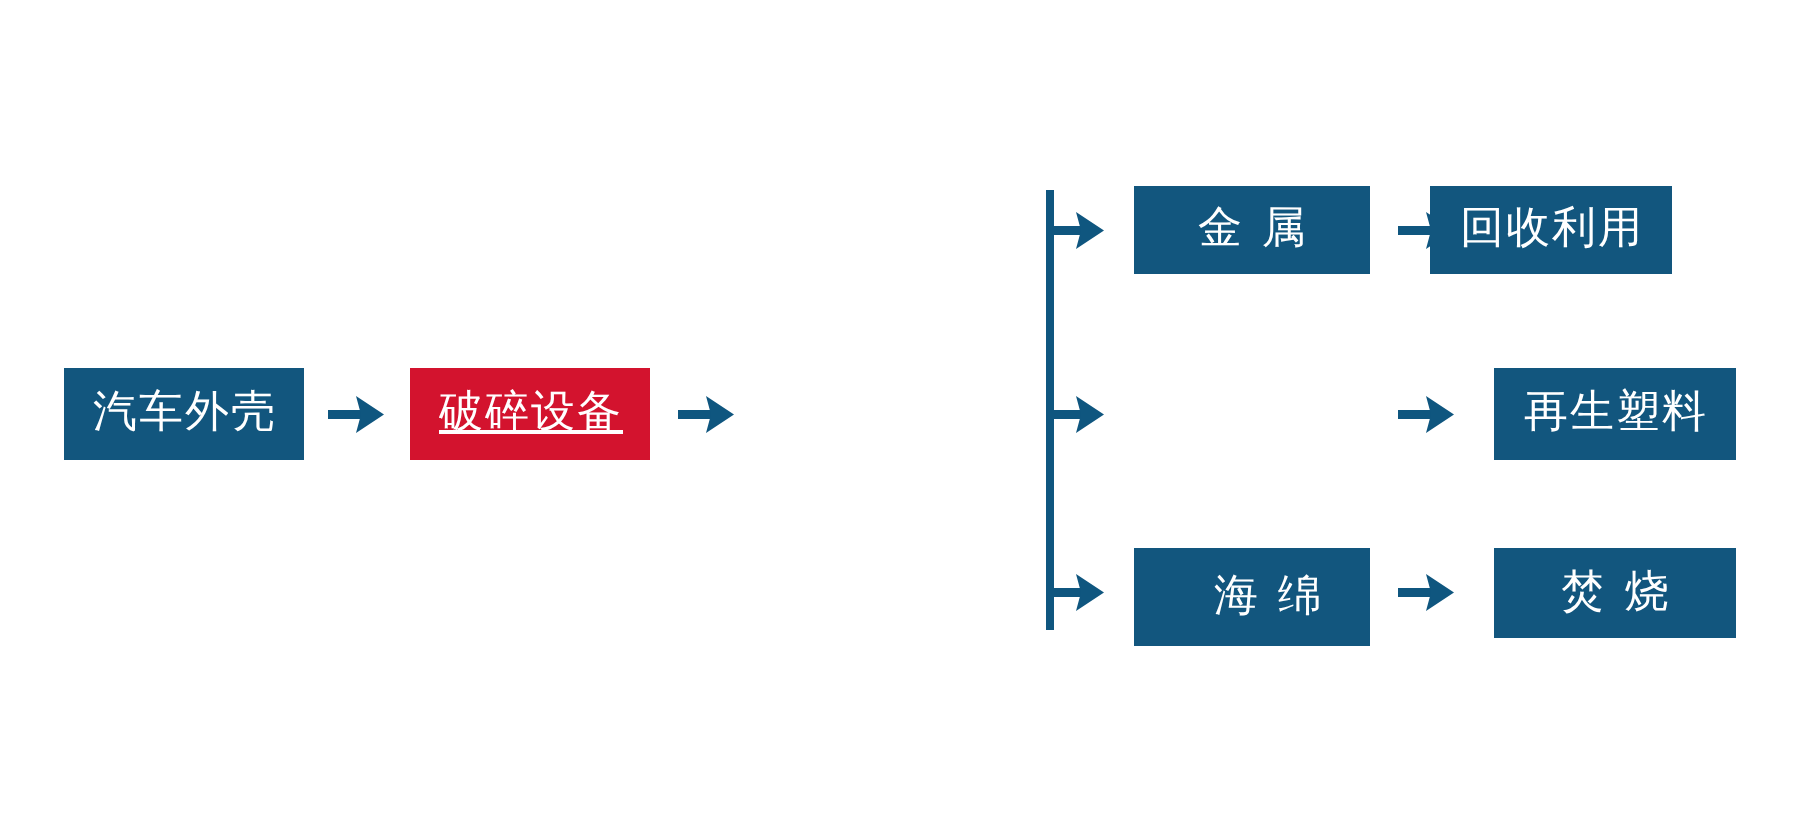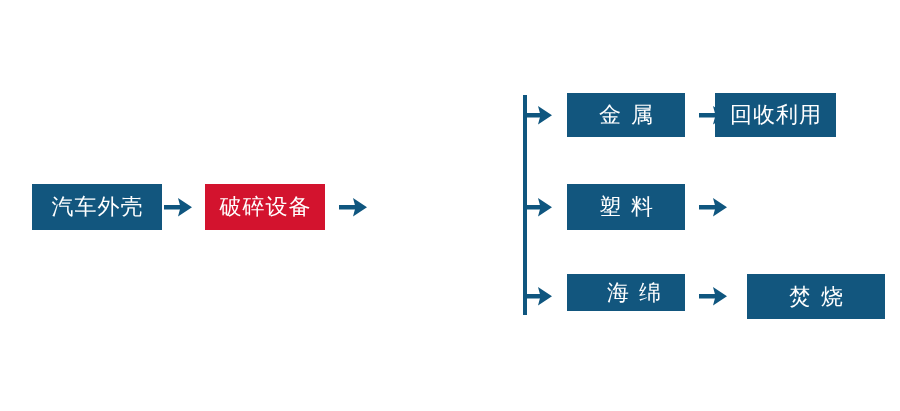--- a/index.html
+++ b/index.html
@@ -22,21 +22,21 @@
   .box {
     position: absolute;
     display: flex;
     align-items: center;
     justify-content: center;
     color: var(--white);
     font-size: 22px;
     line-height: 1;
   }
   .box.blue { background: var(--blue); }
-  .box.red  { background: var(--red); }
+  .box.red  { background: var(--red); text-decoration: underline; }
   .label {
     white-space: nowrap;
     letter-spacing: 1px;
     margin-right: -1px;
   }
   .label.two-char {
     letter-spacing: 0.45em;
     margin-right: -0.45em;
   }
   .arrow {
@@ -49,21 +49,21 @@
   .vline {
     position: absolute;
     background: var(--arrow);
   }
 </style>
 </head>
 <body>
 
 <div class="canvas">
 
-  <div class="box blue" style="left:32px; top:184px; width:130px; height:46px;">
+  <div class="box blue" style="left:32px; top:184px; width:120px; height:46px;">
     <span class="label">汽车外壳</span>
   </div>
 
   <div class="arrow" style="left:164px; top:196px;">
     <svg viewBox="0 0 30 22" aria-hidden="true">
         <rect x="0" y="9" width="17" height="4.5"></rect>
         <polygon points="14,2 28,11.2 14,20.5 16.5,11.2"></polygon>
       </svg>
   </div>
 
@@ -99,42 +99,42 @@
   <div class="box blue" style="left:715px; top:93px; width:121px; height:44px;">
     <span class="label">回收利用</span>
   </div>
 
   <div class="arrow" style="left:524px; top:196px;">
     <svg viewBox="0 0 30 22" aria-hidden="true">
         <rect x="0" y="9" width="17" height="4.5"></rect>
         <polygon points="14,2 28,11.2 14,20.5 16.5,11.2"></polygon>
       </svg>
   </div>
-  <div class="box blue" style="left:567px; top:184px; width:118px; height:46px;">
-    <span class="label two-char">塑料</span>
-  </div>
   <div class="arrow" style="left:699px; top:196px;">
     <svg viewBox="0 0 30 22" aria-hidden="true">
         <rect x="0" y="9" width="17" height="4.5"></rect>
         <polygon points="14,2 28,11.2 14,20.5 16.5,11.2"></polygon>
       </svg>
+  </div>
+  <div class="box blue" style="left:747px; top:184px; width:121px; height:46px;">
+    <span class="label">再生塑料</span>
   </div>
 
   <div class="arrow" style="left:524px; top:285px;">
     <svg viewBox="0 0 30 22" aria-hidden="true">
         <rect x="0" y="9" width="17" height="4.5"></rect>
         <polygon points="14,2 28,11.2 14,20.5 16.5,11.2"></polygon>
       </svg>
   </div>
-  <div class="box blue" style="left:567px; top:274px; width:118px; height:37px;padding-left:16px;">
+  <div class="box blue" style="left:567px; top:274px; width:118px; height:49px;padding-left:16px;">
     <span class="label two-char">海绵</span>
   </div>
   <div class="arrow" style="left:699px; top:285px;">
     <svg viewBox="0 0 30 22" aria-hidden="true">
         <rect x="0" y="9" width="17" height="4.5"></rect>
         <polygon points="14,2 28,11.2 14,20.5 16.5,11.2"></polygon>
       </svg>
   </div>
-  <div class="box blue" style="left:747px; top:274px; width:138px; height:45px;">
+  <div class="box blue" style="left:747px; top:274px; width:121px; height:45px;">
     <span class="label two-char">焚烧</span>
   </div>
 
 </div>
 
 </body></html>

